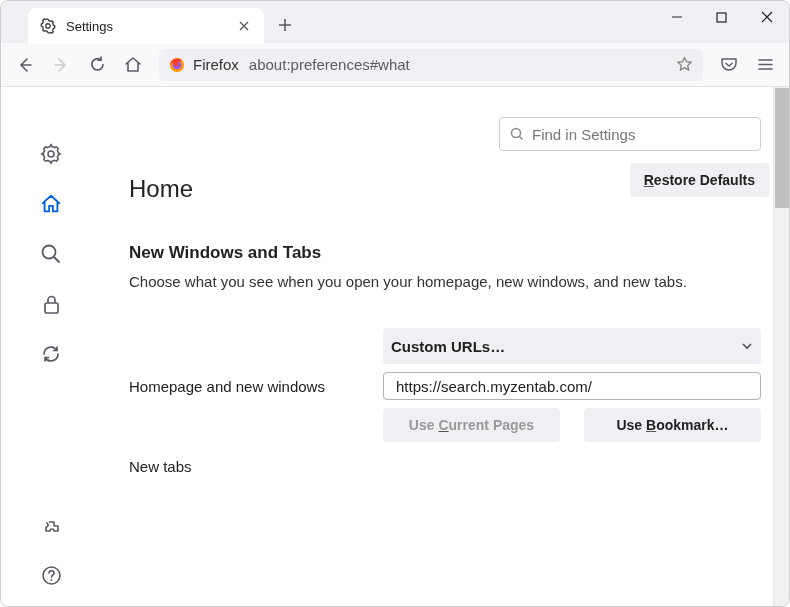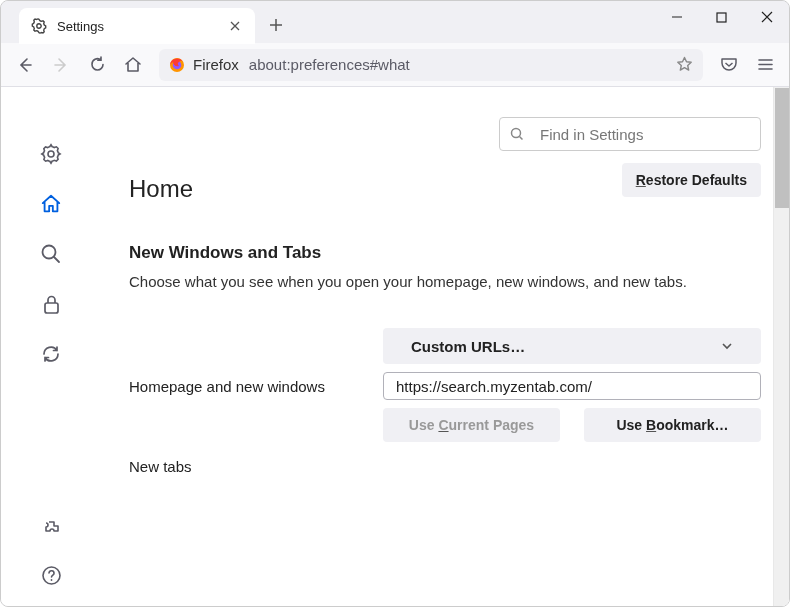--- a/index.html
+++ b/index.html
@@ -1,18 +1,18 @@
 <!DOCTYPE html>
 <html><head>
   <meta charset="utf-8">
   <style>
     *{box-sizing:border-box;margin:0;padding:0;font-family:"Segoe UI",Arial,sans-serif}
     body{width:790px;height:607px;overflow:hidden;background:#fff;position:relative}
     .window{width:790px;height:607px;border:1px solid #ccc;border-radius:8px;overflow:hidden;display:flex;flex-direction:column;background:#f0f0f4}
-    .tab-strip{height:42px;background:#f0f0f4;display:flex;align-items:flex-end;padding-left:18px;position:relative}
+    .tab-strip{height:42px;background:#f0f0f4;display:flex;align-items:flex-end;padding-left:27px;position:relative}
     .tab{height:36px;width:236px;background:#fff;border-radius:8px 8px 0 0;display:flex;align-items:center;padding:0 12px;gap:10px;font-size:13px;color:#222;margin-bottom:-1px}
     .tab .close-x{margin-left:auto;color:#666;width:16px;height:16px;display:flex;align-items:center;justify-content:center;border-radius:3px}
     .newtab-btn{width:30px;height:30px;margin-left:6px;display:flex;align-items:center;justify-content:center;color:#555;margin-bottom:3px;border-radius:4px}
     .win-controls{position:absolute;right:0;top:0;height:42px;display:flex}
     .win-btn{width:45px;height:32px;display:flex;align-items:center;justify-content:center;color:#222}
     .toolbar{height:44px;background:#f9f9fb;display:flex;align-items:center;padding:0 8px;gap:4px;border-bottom:1px solid #e0e0e6}
     .tbtn{width:32px;height:32px;display:flex;align-items:center;justify-content:center;border-radius:4px;color:#5b5b66}
     .tbtn.disabled{color:#bbb}
     .urlbar{flex:1;height:32px;background:#f0f0f4;border-radius:6px;display:flex;align-items:center;padding:0 10px;gap:10px;margin:0 6px;font-size:14px;color:#5b5b66}
     .urlbar .identity{display:flex;align-items:center;gap:8px;font-size:15px;color:#333}
@@ -20,31 +20,31 @@
     .star{margin-left:auto;color:#888}
     .content{flex:1;display:flex;background:#fff;position:relative}
     .scrollbar{width:16px;background:#f0f0f0;border-left:1px solid #e8e8e8;position:absolute;right:0;top:0;bottom:0}
     .scroll-thumb{width:14px;height:120px;background:#c0c0c0;border-radius:0;margin:1px}
     .sidebar{width:100px;padding-top:56px;display:flex;flex-direction:column;align-items:center;gap:28px}
     .side-ic{width:22px;height:22px;color:#5b5b66;display:flex;align-items:center;justify-content:center}
     .side-ic.active{color:#0060df}
     .side-bottom{margin-top:auto;margin-bottom:20px;display:flex;flex-direction:column;align-items:center;gap:24px}
     .main{flex:1;padding:30px 28px 0 28px;position:relative}
     .search-row{display:flex;justify-content:flex-end;margin-bottom:24px}
-    .search-box{width:262px;height:34px;border:1px solid #ccc;border-radius:4px;display:flex;align-items:center;padding:0 10px;gap:16px;color:#777;font-size:15px}
+    .search-box{width:262px;height:34px;border:1px solid #ccc;border-radius:4px;display:flex;align-items:center;padding:0 10px;gap:8px;color:#777;font-size:15px}
     h1.page-title{font-size:24px;font-weight:400;color:#222;margin-bottom:40px}
-    .restore-row{position:absolute;right:28px;top:76px}
+    .restore-row{position:absolute;right:20px;top:76px}
     .btn{height:34px;padding:0 14px;background:#f0f0f4;border:none;border-radius:4px;font-size:14px;color:#222;display:inline-flex;align-items:center;font-weight:600}
     .btn.light{font-weight:600}
     .btn.disabled{color:#999;font-weight:600}
     h2.section{font-size:17px;font-weight:700;color:#222;margin-bottom:8px}
     .desc{font-size:15px;color:#333;margin-bottom:36px;line-height:1.4}
     .form-row{display:flex;align-items:center;margin-bottom:8px;gap:18px}
     .row-label{width:236px;font-size:15px;color:#222}
-    .dropdown{flex:1;height:36px;background:#f0f0f4;border-radius:4px;display:flex;align-items:center;padding:0 28px;font-size:15px;font-weight:600;color:#222;position:relative}
+    .dropdown{flex:1;height:36px;background:#f0f0f4;border-radius:4px;display:flex;align-items:center;padding:0 8px;font-size:15px;font-weight:600;color:#222;position:relative}
     .dropdown .chev{margin-left:auto;color:#555}
     .text-input{flex:1;height:28px;border:1px solid #b1b1b9;border-radius:4px;padding:0 12px;font-size:15px;color:#222;outline:none}
     .btn-row{display:flex;gap:24px;margin-left:254px;margin-bottom:16px}
     .btn-row .btn{flex:1;justify-content:center}
     .underline{text-decoration:underline;text-decoration-color:#555}
     svg{display:block}
   </style>
 </head>
 <body>
 

